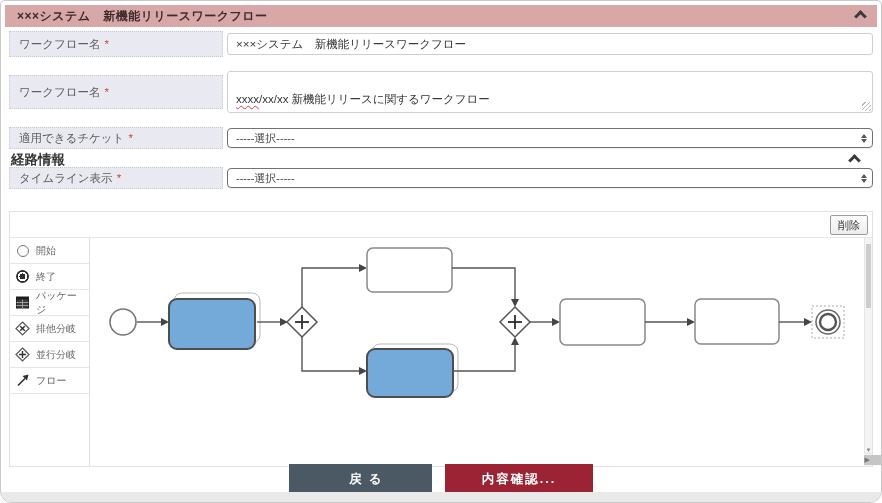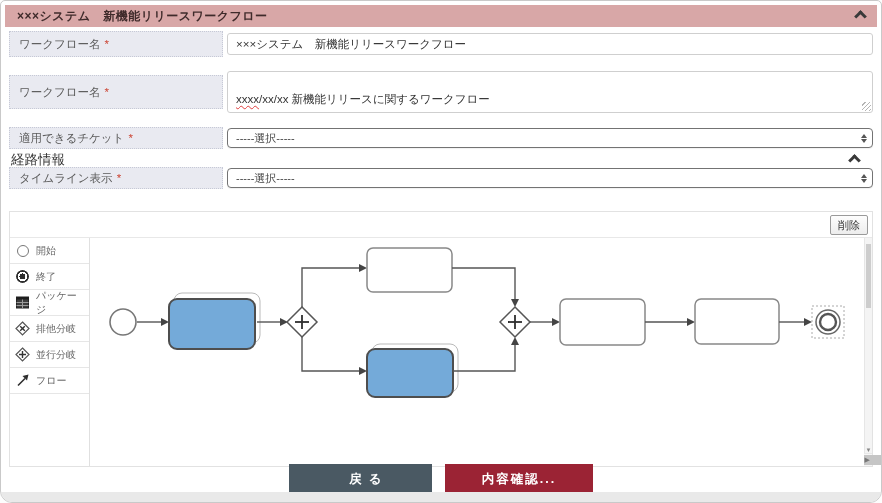--- a/index.html
+++ b/index.html
@@ -68,21 +68,21 @@
     background: #fff;
     box-shadow: 0 1px 1px rgba(0,0,0,.06);
     display: flex; align-items: center; justify-content: space-between;
     padding: 0 5px 0 8px; font-size: 11px; color: #444; cursor: pointer;
   }
   .stepper { display: flex; flex-direction: column; gap: 1px; }
   .stepper i { display:block; width: 0; height: 0; border-left: 3px solid transparent; border-right: 3px solid transparent; }
   .stepper .up { border-bottom: 4px solid #555; }
   .stepper .dn { border-top: 4px solid #555; }
   
-  .sec-title { position: absolute; left: 10px; top: 150px; font-size: 13.5px; font-weight: normal; color: #333; }
+  .sec-title { position: absolute; left: 10px; top: 150px; font-size: 13.5px; font-weight: bold; color: #333; }
   .sec-chev { position: absolute; right: 22px; top: 155px; }
   .panel {
     position: absolute; left: 8px; right: 8px; top: 181px; height: 256px;
     border: 1px solid #e2e2e2;
     display: grid;
     grid-template-columns: 80px 1fr 8px;
     grid-template-rows: 26px 1fr 13px;
     margin-top: 29px;
   }
   .toolbar { grid-column: 1 / 4; position: relative; border-bottom: 1px solid #e8e8e8; background: #fff; }

